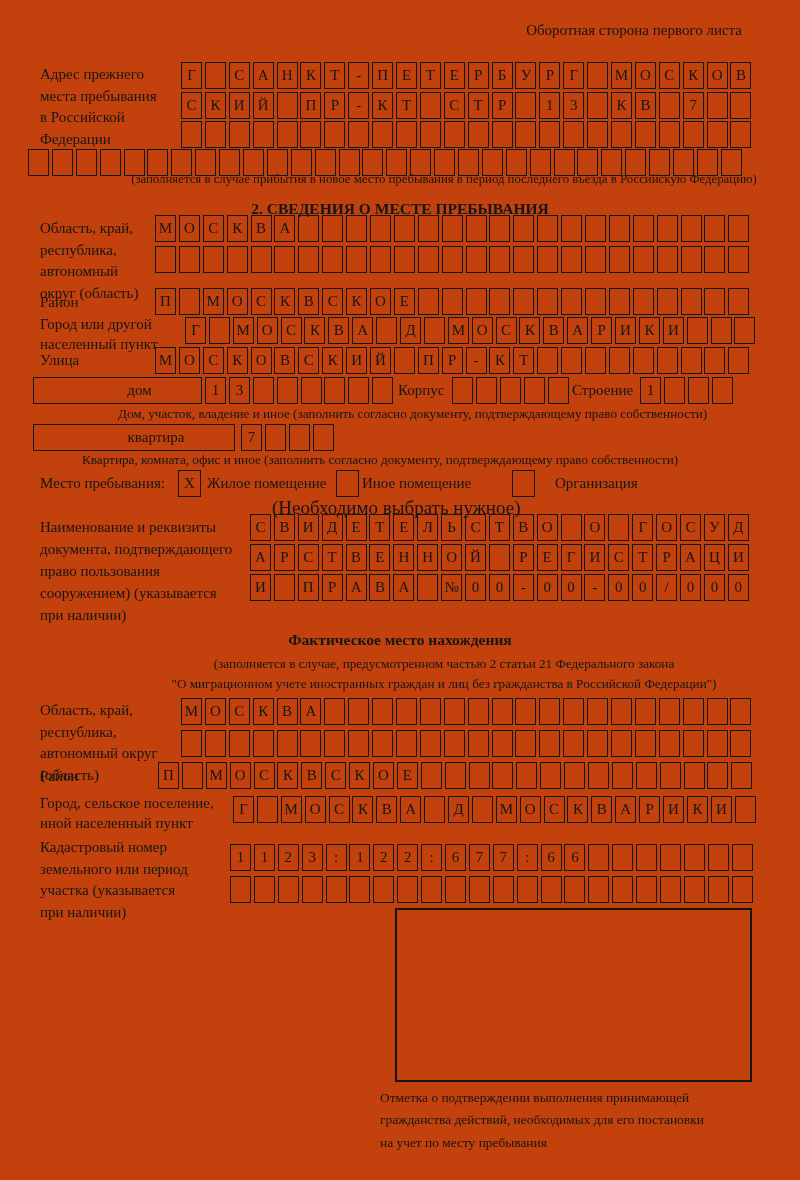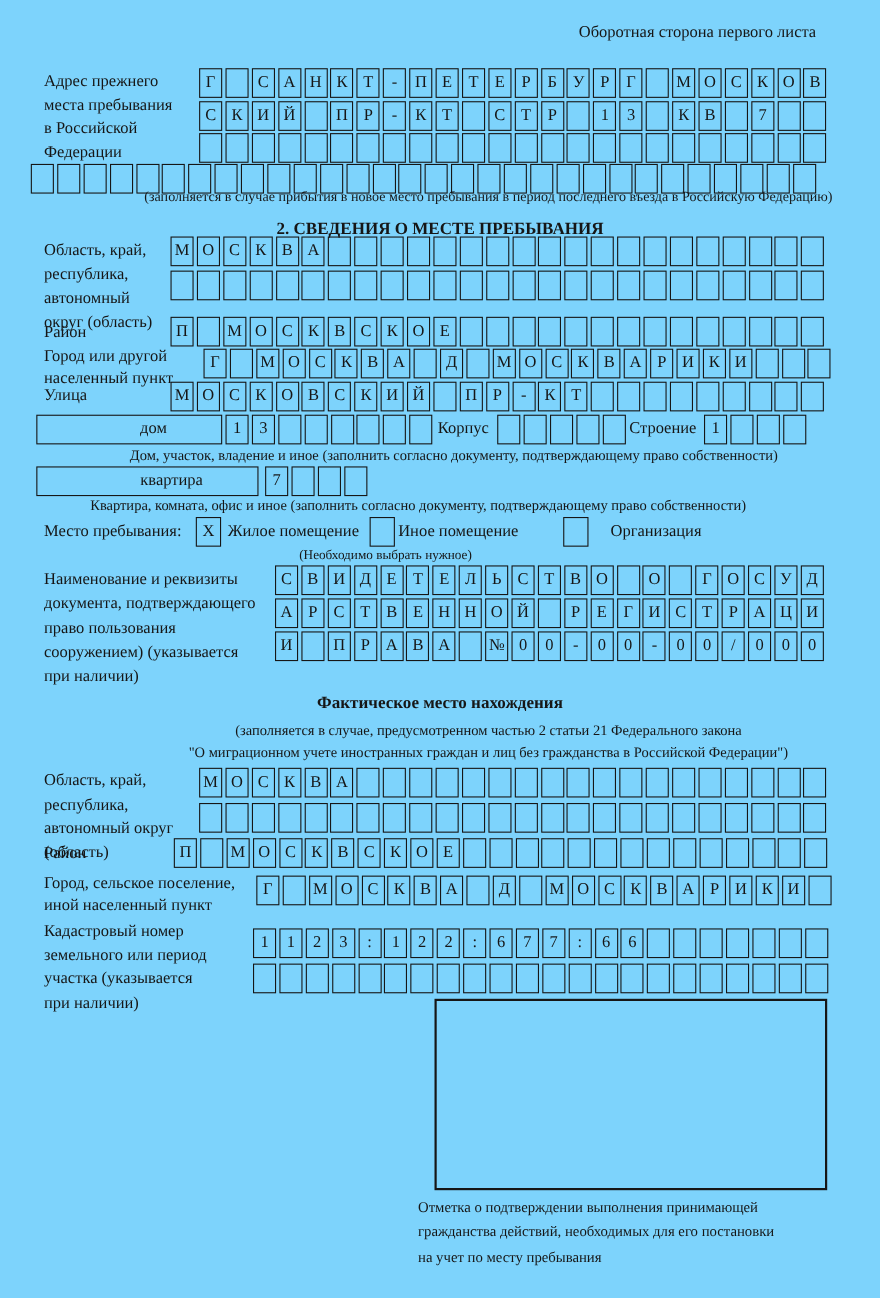--- a/index.html
+++ b/index.html
@@ -1,17 +1,17 @@
 <!DOCTYPE html>
 <html><head>
 <meta charset="utf-8">
 <style>
   html,body { margin:0; padding:0; background:#ffffff; }
   .page {
-    position:relative; width:800px; height:1180px; background:#7dd3fc;
+    position:relative; width:800px; height:1180px; background:#c2410c;
     font-family:"Liberation Serif","DejaVu Serif",serif; color:#161616;
     overflow:hidden;
   }
   .abs { position:absolute; }
   .boxrow { position:absolute; display:flex; }
   .cell {
     box-sizing:border-box; width:21px; height:27px; flex:0 0 21px;
     border:1.6px solid #161616; margin-right:2.9px;
     display:flex; align-items:center; justify-content:center;
     font-size:15px; line-height:1;
@@ -348,21 +348,21 @@
     </div>
   <div class="note" style="left:38px; top:452px; font-size:13.2px;">Квартира, комната, офис и иное (заполнить согласно документу, подтверждающему право собственности)</div>
 
   <div class="lbl" style="left:40px; top:473px;">Место пребывания:</div>
   <div class="checkbox" style="left:178px; top:470px;">X</div>
   <div class="lbl" style="left:207px; top:473px;">Жилое помещение</div>
   <div class="checkbox" style="left:336px; top:470px;"></div>
   <div class="lbl" style="left:362px; top:473px;">Иное помещение</div>
   <div class="checkbox" style="left:512px; top:470px;"></div>
   <div class="lbl" style="left:555px; top:473px;">Организация</div>
-  <div class="note" style="left:228px; top:497px; font-size:12px;">(Необходимо выбрать нужное)</div>
+  <div class="note" style="left:228px; top:497px; font-size:19px;">(Необходимо выбрать нужное)</div>
 
   <div class="lbl" style="left:40px; top:517px; line-height:21.9px;">
       <div>Наименование и реквизиты</div>
       <div>документа, подтверждающего</div>
       <div>право пользования</div>
       <div>сооружением) (указывается</div>
       <div>при наличии)</div>
     </div>
   <div class="boxrow" style="left:250px; top:514px;">
       <span class="cell">С</span>

